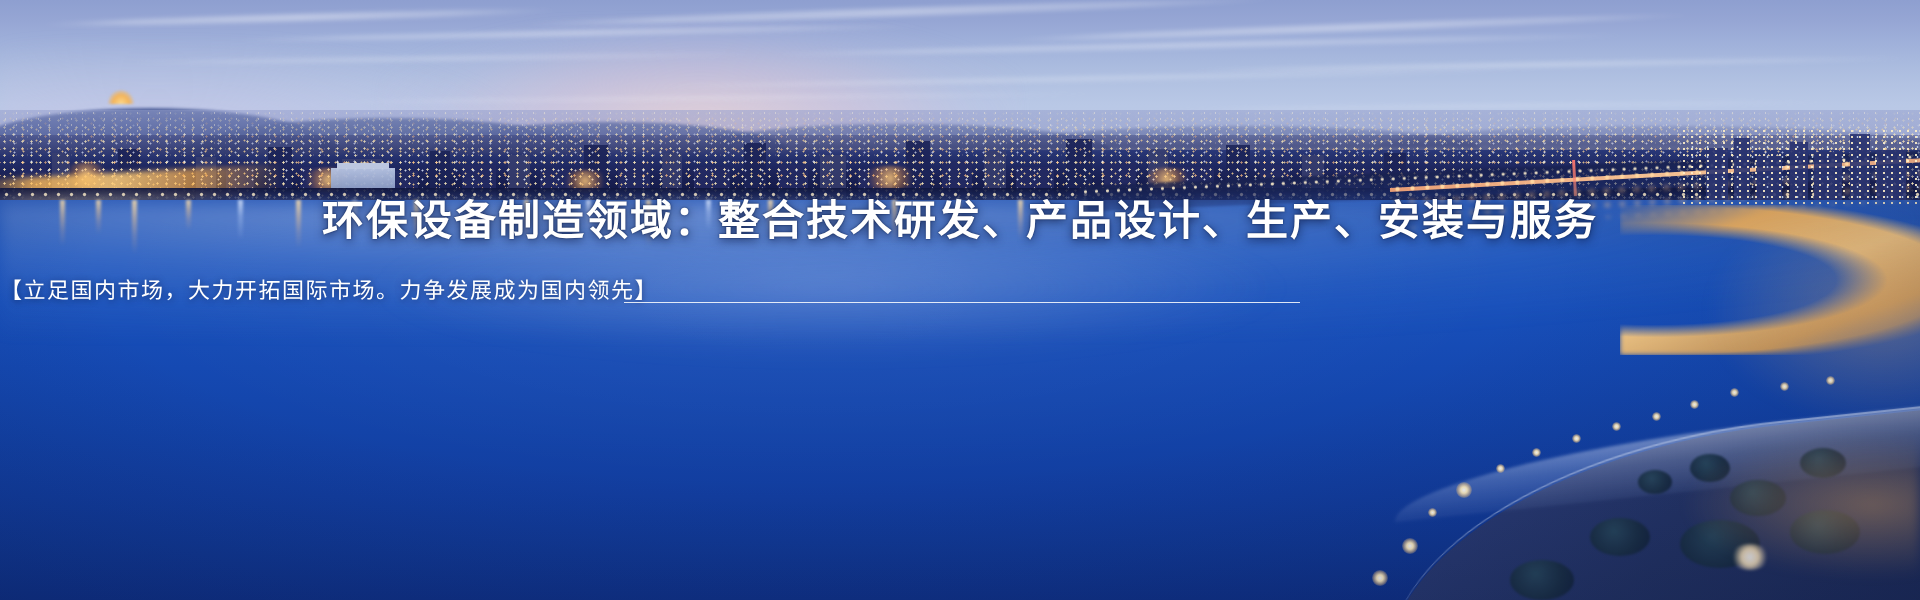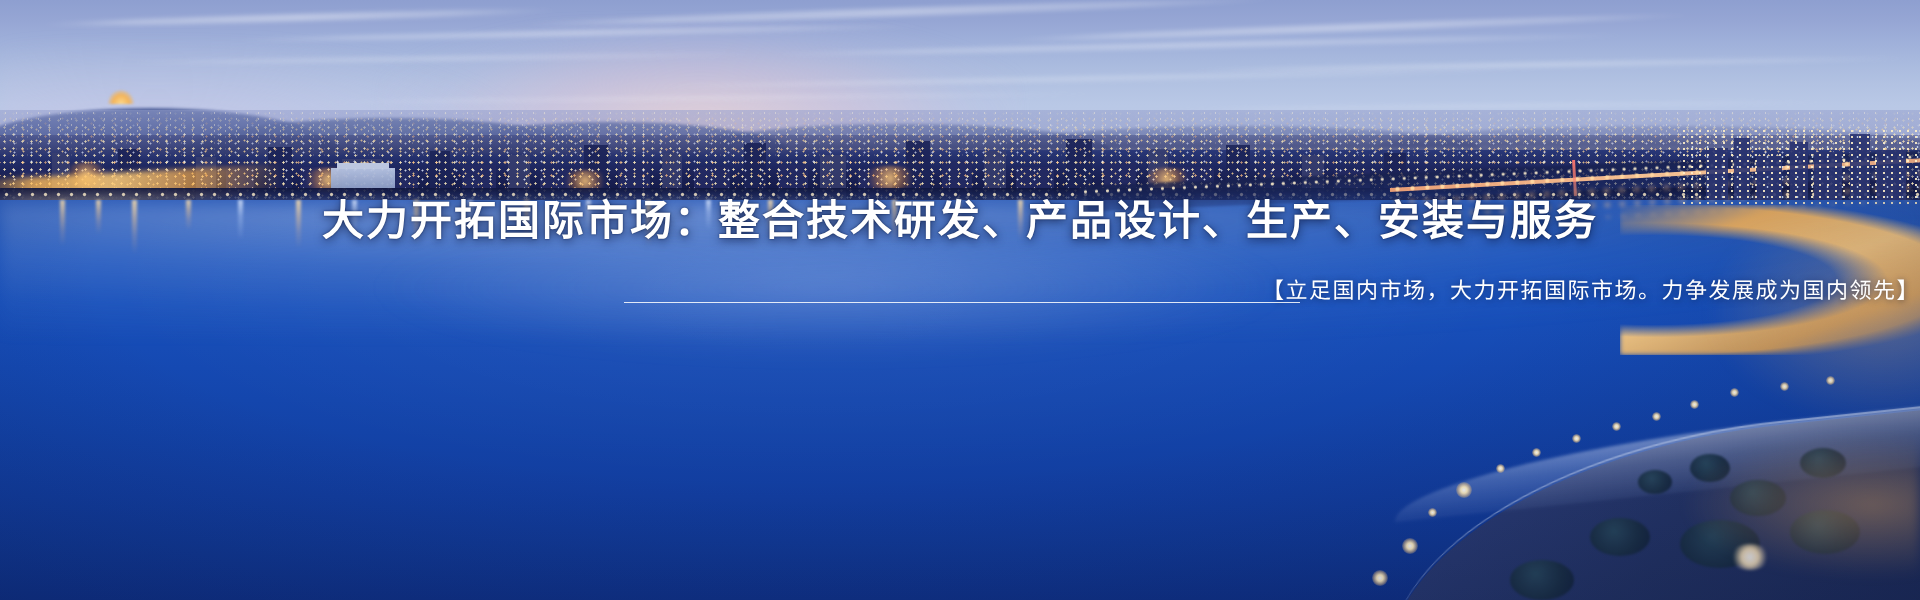--- a/index.html
+++ b/index.html
@@ -381,21 +381,21 @@
     font-size:42px;
     font-weight:bold;
     color:#ffffff;
     letter-spacing:2px;
     line-height:1.1;
     text-shadow:0 2px 10px rgba(8,20,60,.75), 0 0 2px rgba(10,25,70,.9);
     white-space:nowrap;
   }
   .subline{
     position:absolute;left:0;top:272px;width:1920px;
-    text-align:right;
+    text-align:left;
     font-size:22px;
     color:#ffffff;
     letter-spacing:1.5px;
     text-shadow:0 1px 6px rgba(8,20,60,.6);
     white-space:nowrap;
   }
   .divider{
     position:absolute;left:624px;top:302px;width:676px;height:1px;
     background:rgba(255,255,255,.85);
   }
@@ -568,18 +568,18 @@
     <div class="tree" style="left:530px;top:140px;width:70px;height:44px;"></div>
     <div class="tree" style="left:250px;top:190px;width:64px;height:40px;"></div>
 
     <div class="pen-glow-a"></div>
     <div class="pen-warm"></div>
   </div>
 
   <div class="water-vignette"></div>
 
   <div class="overlay">
-    <div class="headline">大力开拓国际市场：整合技术研发、产品设计、生产、安装与服务</div>
+    <div class="headline">环保设备制造领域：整合技术研发、产品设计、生产、安装与服务</div>
     <div class="subline">【立足国内市场，大力开拓国际市场。力争发展成为国内领先】</div>
     <div class="divider"></div>
   </div>
 
 </div>
 
 </body></html>

